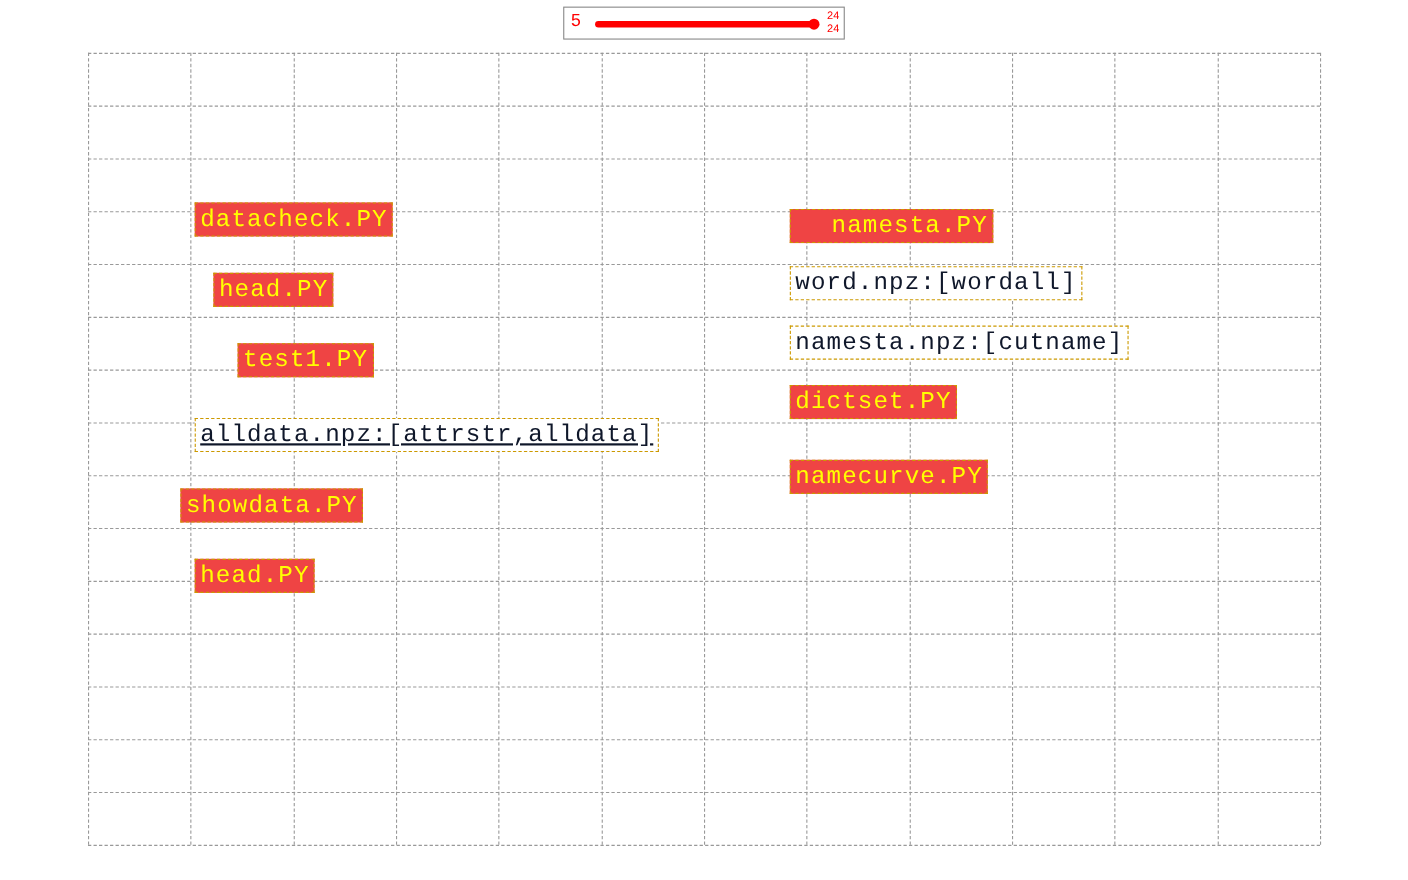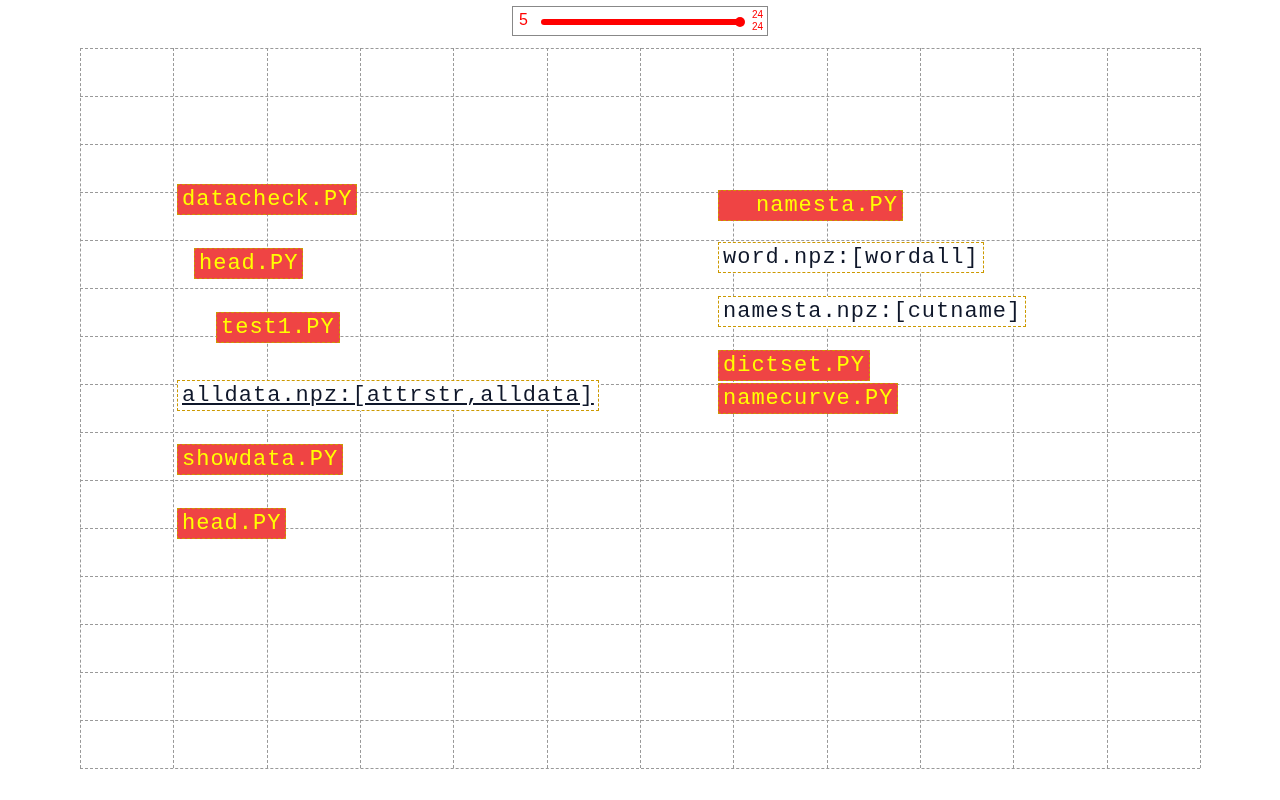--- a/index.html
+++ b/index.html
@@ -122,20 +122,20 @@
     <div class="hline" style="top: 624px;"></div>
     <div class="hline" style="top: 672px;"></div>
     <div class="hline" style="top: 720px;"></div>
   </div>
 
 <div id="items-container">
     <div class="item py" style="left: 177px; top: 184px;">datacheck.PY</div>
     <div class="item py" style="left: 194px; top: 248px;">head.PY</div>
     <div class="item py" style="left: 177px; top: 312px; margin-left: 39px;">test1.PY</div>
     <div class="item npz" style="left: 177px; top: 380px; text-decoration: underline;">alldata.npz:[attrstr,alldata]</div>
-    <div class="item py" style="left: 177px; top: 444px;">showdata.PY</div>
+    <div class="item py" style="left: 164px; top: 444px;">showdata.PY</div>
     <div class="item py" style="left: 177px; top: 508px;">head.PY</div>
     <div class="item py" style="left: 718px; top: 190px; padding-left: 37px;">namesta.PY</div>
     <div class="item npz" style="left: 718px; top: 242px;">word.npz:[wordall]</div>
     <div class="item npz" style="left: 718px; top: 296px;">namesta.npz:[cutname]</div>
     <div class="item py" style="left: 718px; top: 350px; text-align: center;">dictset.PY</div>
-    <div class="item py" style="left: 718px; top: 383px;">namecurve.PY</div>
+    <div class="item py" style="left: 718px; top: 418px;">namecurve.PY</div>
   </div>
 
 </body></html>

